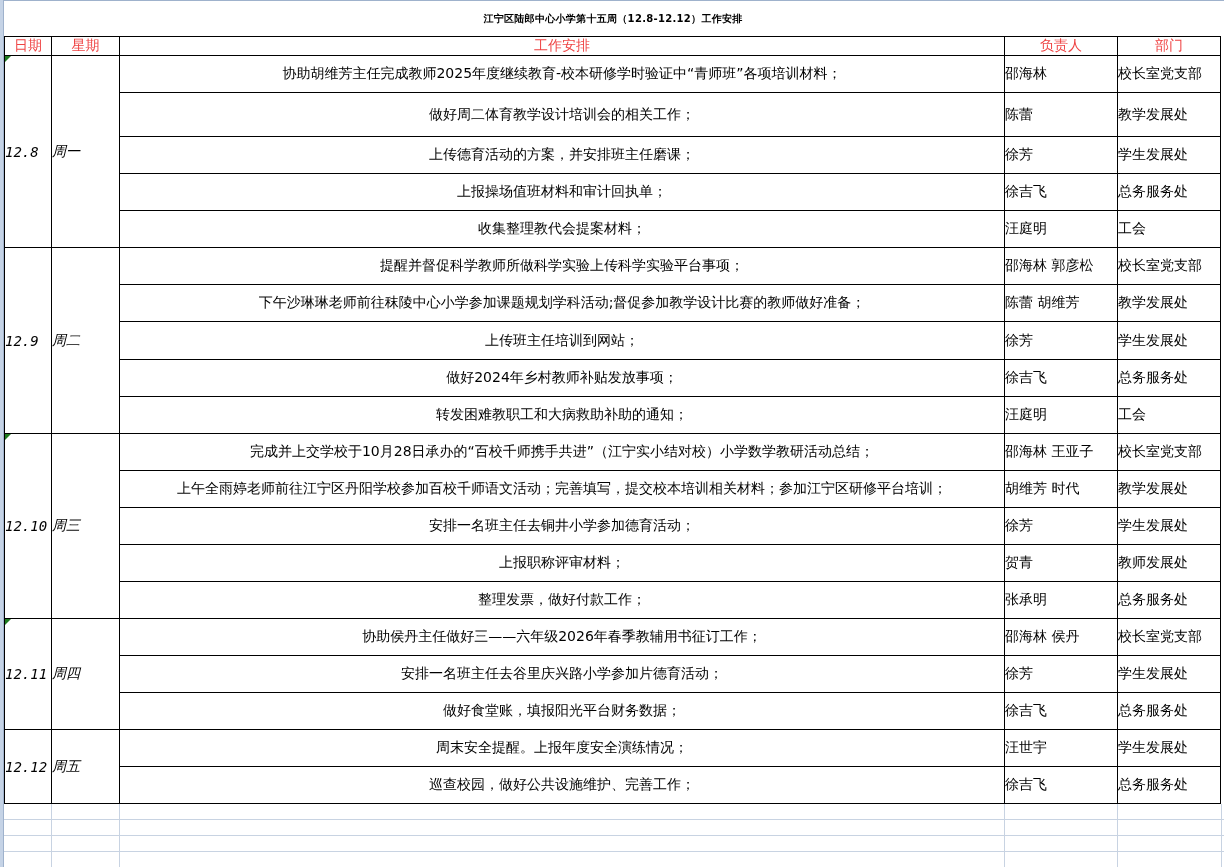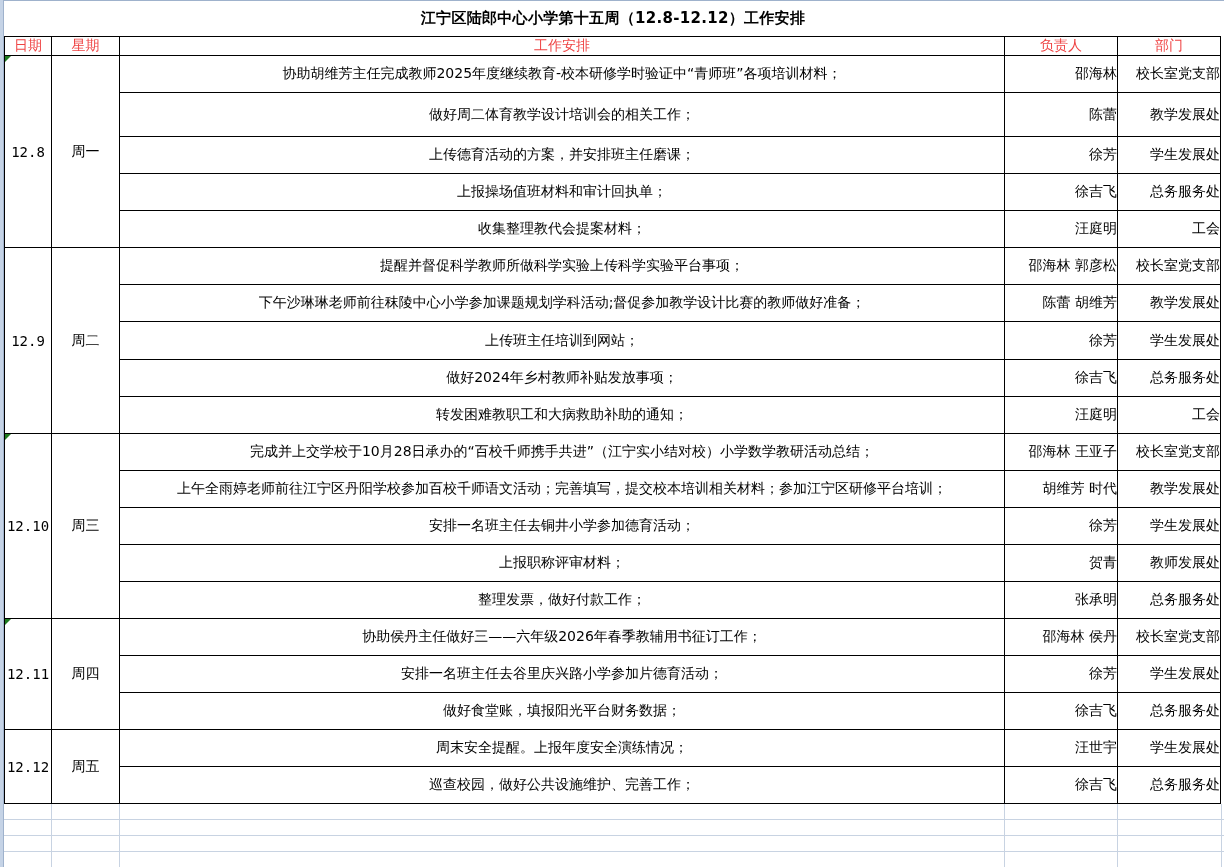--- a/index.html
+++ b/index.html
@@ -9,37 +9,37 @@
     position: relative; color: #000;
   }
   .left-strip {
     position: absolute; left: 0; top: 0; width: 3px; height: 867px;
     background: #c5d3e6; border-right: 1px solid #9fb2cc;
   }
   .top-line { position: absolute; left: 0; top: 0; width: 1224px; height: 1px; background: #9fb2cc; }
   .title {
     position: absolute; left: 4px; top: 0; width: 1218px; height: 37px;
     display: flex; align-items: center; justify-content: center;
-    font-size: 15px; font-weight: bold; letter-spacing: 0.3px;
+    font-size: 10px; font-weight: bold; letter-spacing: 0.3px;
   }
   table.sheet {
     position: absolute; left: 4px; top: 36px; border-collapse: collapse;
     table-layout: fixed;
   }
   table.sheet td, table.sheet th {
     border: 1px solid #000; padding: 0; font-weight: normal;
     font-size: 14px; white-space: nowrap; overflow: hidden;
   }
   th.hdr {
     height: 17px; color: #ef4444; font-weight: bold; font-size: 14px; text-align: center;
   }
-  td.date, td.day { text-align: center; vertical-align: middle; position: relative; }
+  td.date, td.day { text-align: left; vertical-align: middle; position: relative; font-style: italic; }
   td.date { font-family: "DejaVu Sans Mono", "Liberation Mono", monospace; font-size: 13px; }
   td.task { text-align: center; padding-left: 3px; }
-  td.person, td.dept { text-align: right; }
+  td.person, td.dept { text-align: left; }
   .corner-mark {
     position: absolute; left: 0; top: 0; width: 0; height: 0;
     border-top: 6px solid #1f7a1f; border-right: 6px solid transparent;
   }
   .grid-rows { position: absolute; left: 4px; top: 804px; width: 1220px; }
   .grid-row { height: 15px; border-bottom: 1px solid #c8d3e2; position: relative; }
   .grid-col { position: absolute; top: 804px; width: 1px; height: 63px; background: #c8d3e2; }
 </style>
 </head>
 <body>

